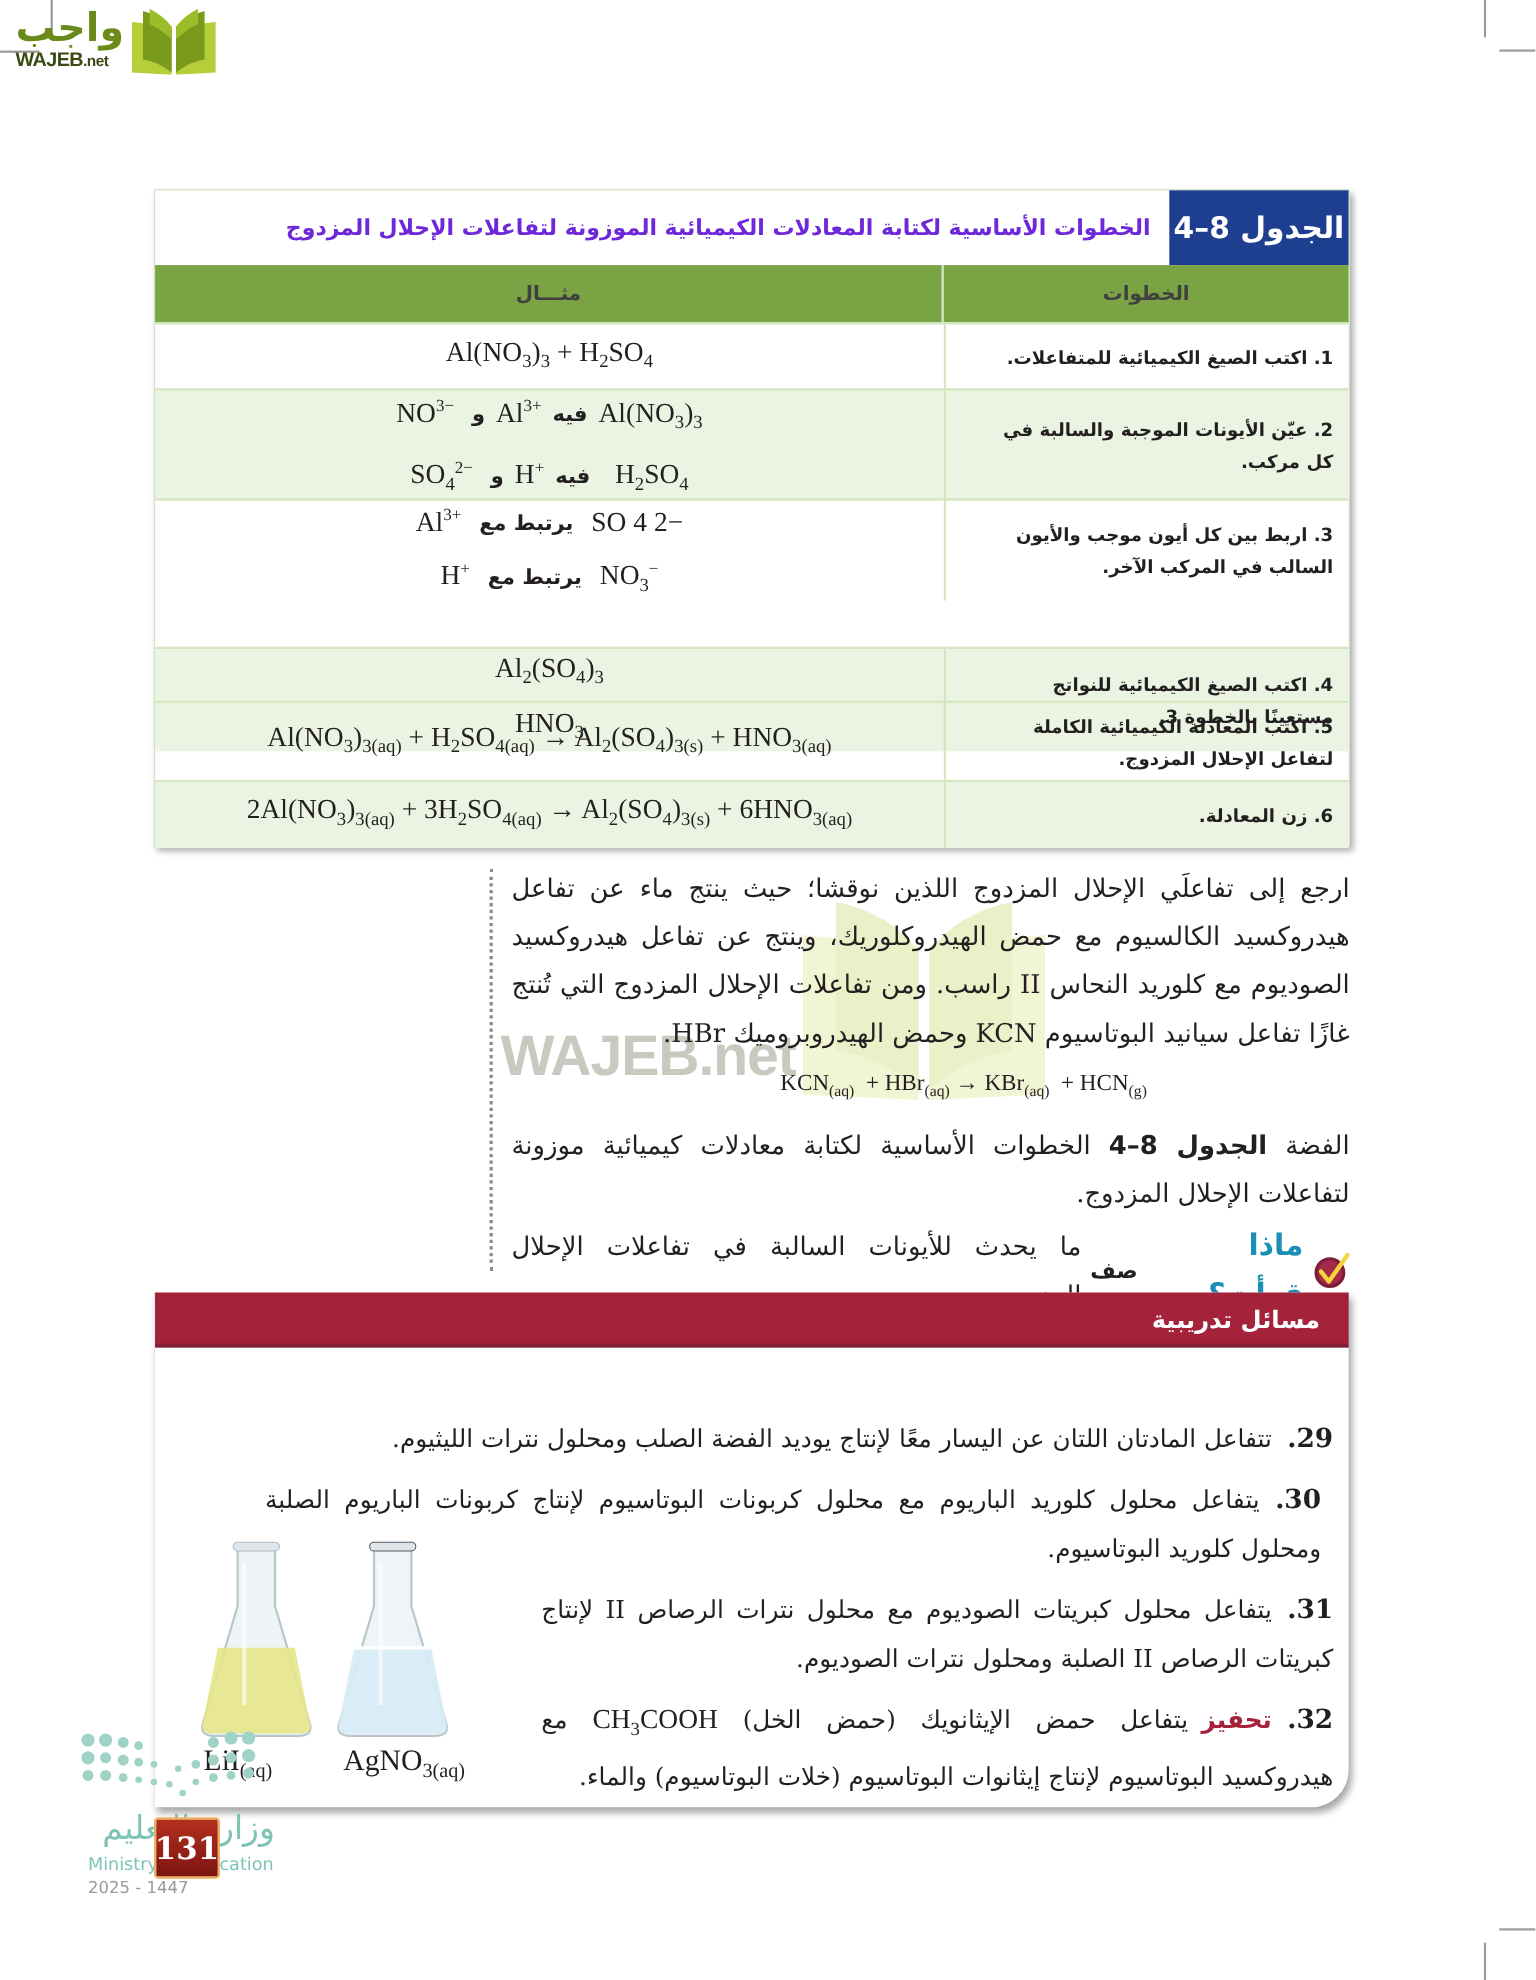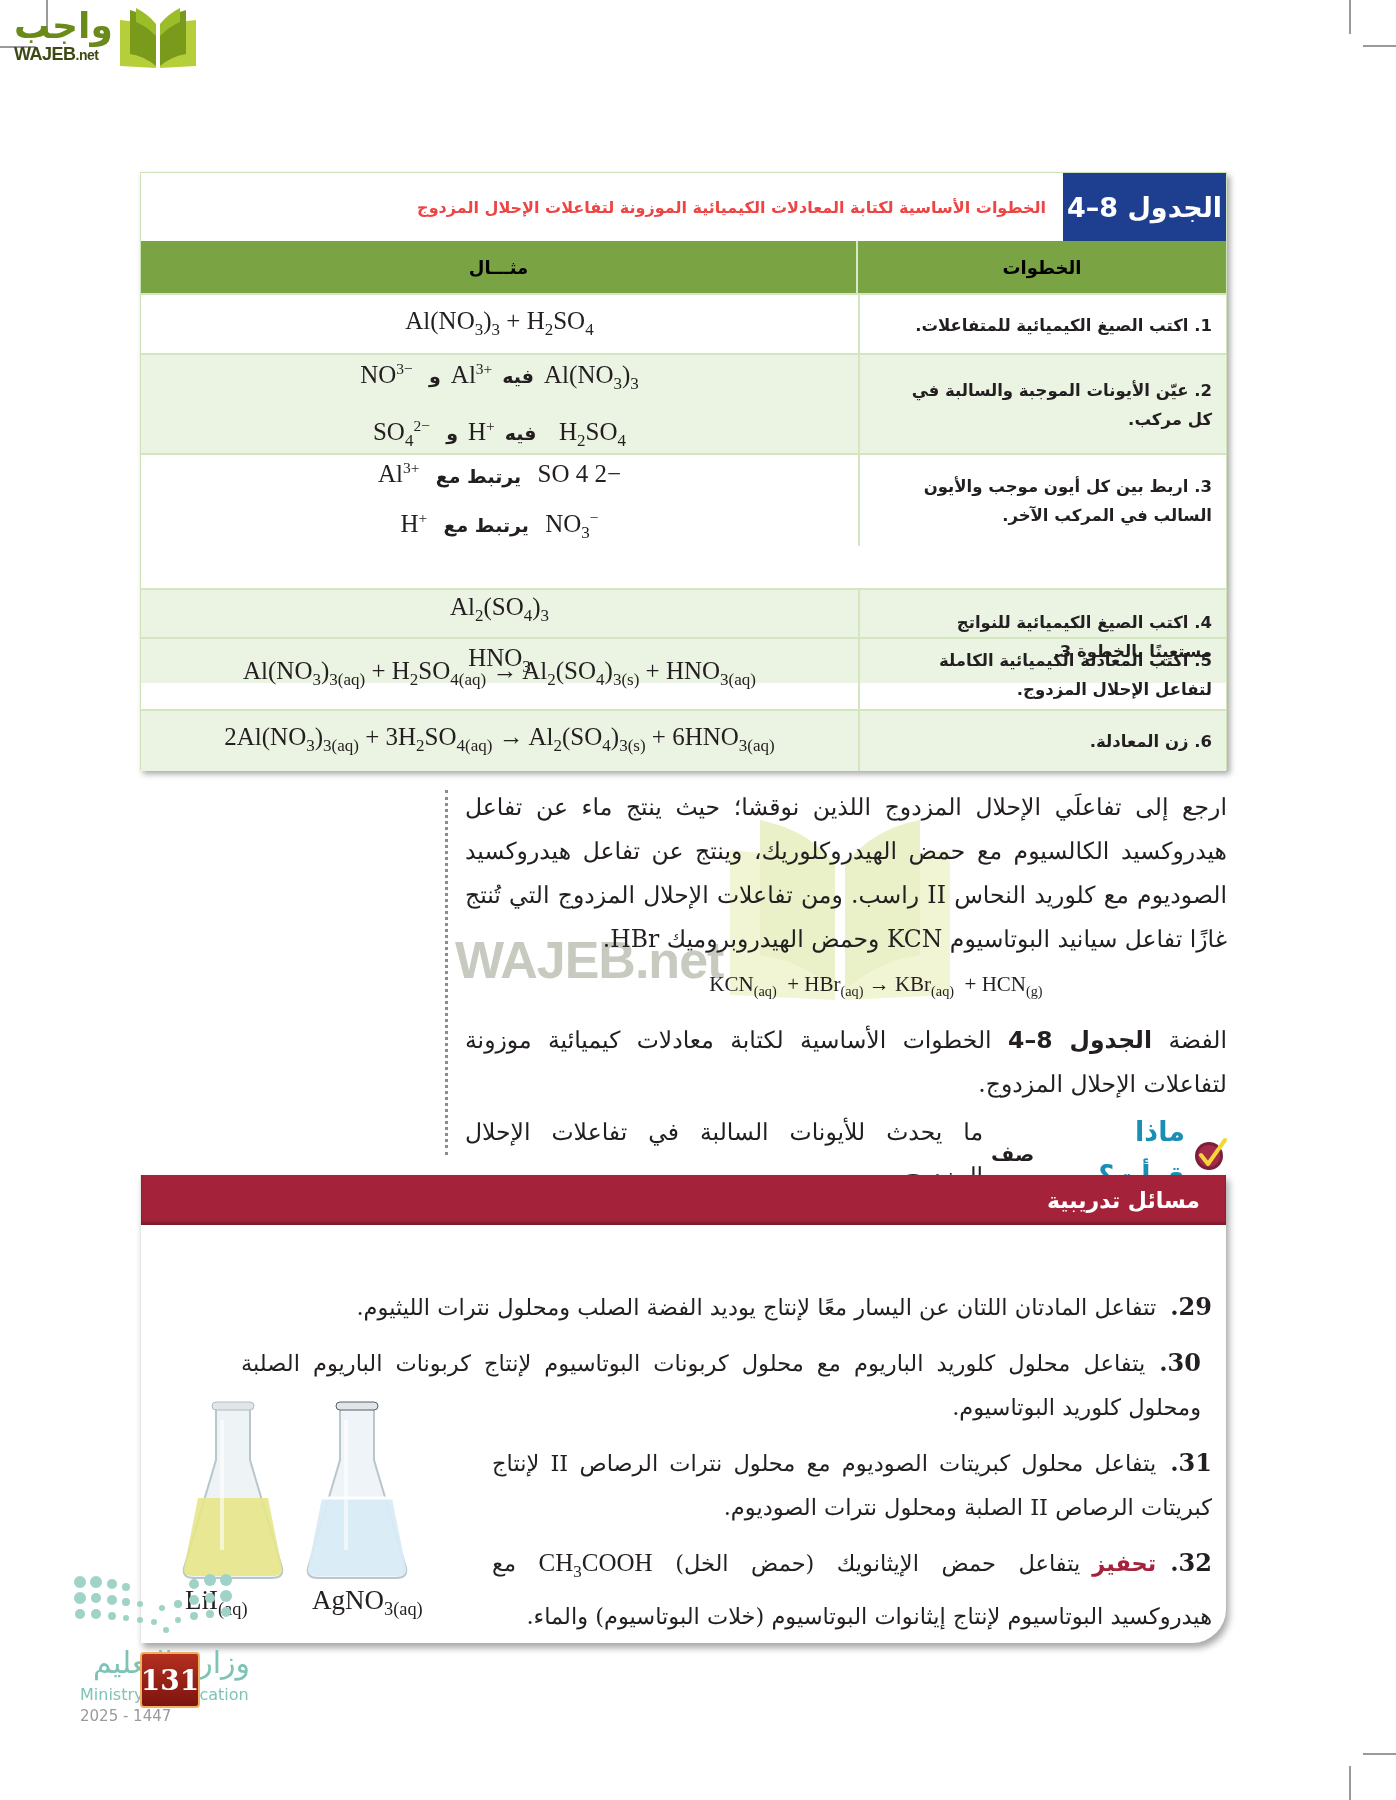--- a/index.html
+++ b/index.html
@@ -18,23 +18,23 @@
   .logo-book { position:absolute; left:106px; top:2px; }
 
   
   .tbl { left:140px; top:172px; width:1085px; height:596px; background:#fff;
          box-shadow: 3px 4px 6px rgba(0,0,0,0.35); border:1px solid #cfe3b8; }
   .tbl-title { position:absolute; left:0; top:0; width:100%; height:68px; direction:rtl; }
   .tbl-badge { position:absolute; right:0; top:0; width:163px; height:68px; background:#1e3f8f; color:#fff;
                font-family:"DejaVu Sans", sans-serif; font-weight:bold; font-size:27px; display:flex;
                align-items:center; justify-content:center; }
   .tbl-title-text { position:absolute; right:180px; top:0; height:68px; display:flex; align-items:center;
-                    font-family:"DejaVu Sans", sans-serif; font-weight:bold; font-size:16px; color:#ef4444;text-align:right; }
+                    font-family:"DejaVu Sans", sans-serif; font-weight:bold; font-size:20px; color:#6d28d9;text-align:right; }
   .tbl-head { position:absolute; left:0; top:68px; width:100%; height:52px; background:#7aa444; display:flex; direction:rtl; }
-  .th { color:#000000; font-family:"DejaVu Sans", sans-serif; font-weight:bold; font-size:18px; display:flex;
+  .th { color:#404040; font-family:"DejaVu Sans", sans-serif; font-weight:bold; font-size:18px; display:flex;
         align-items:center; justify-content:center; }
   .th-steps { width:368px; border-left:2px solid #d7e8c4; }
   .th-example { flex:1; }
   .row { position:absolute; left:0; width:100%; display:flex; direction:rtl; border-top:2px solid #d3e6c0; }
   .row.alt { background:#ebf4e2; }
   .cell-step { width:368px; box-sizing:border-box; border-left:2px solid #d3e6c0; padding:0 14px 0 30px;
                font-family:"DejaVu Sans", sans-serif; font-weight:bold; font-size:16.5px; line-height:29px;
                display:flex; align-items:center; text-align:right; }
   .cell-ex { flex:1; display:flex; flex-direction:column; align-items:center; justify-content:center;
              font-family:"Liberation Serif", serif; font-size:25px; line-height:42px; direction:ltr; }

